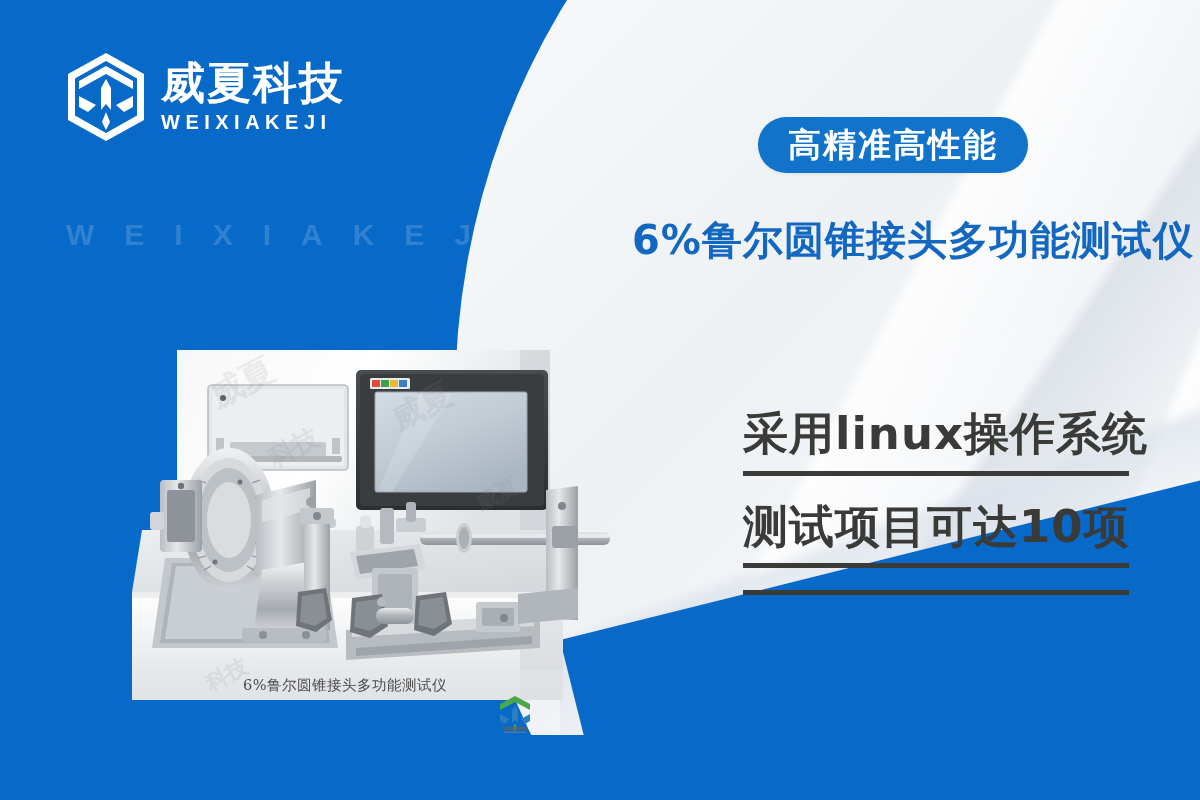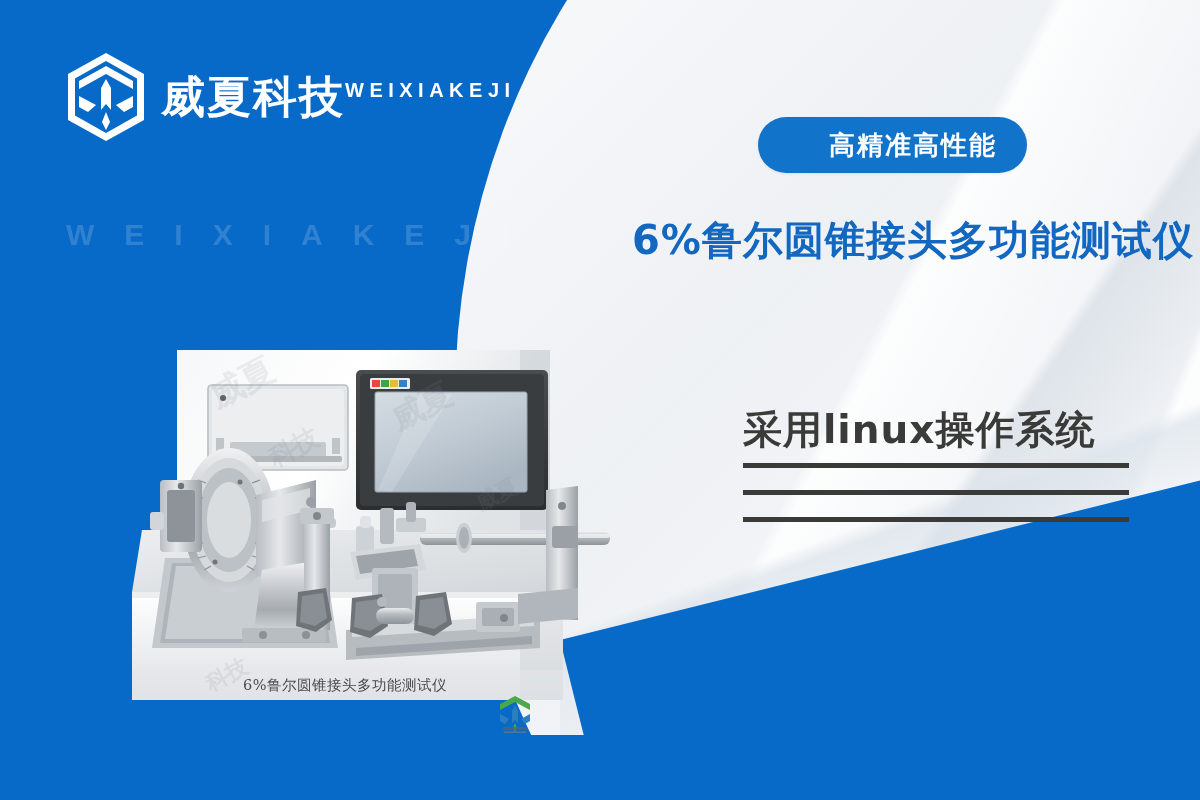--- a/index.html
+++ b/index.html
@@ -45,21 +45,21 @@
   .sw2{left:600px;top:-60px;width:900px;height:1000px;
        background:linear-gradient(124deg,rgba(210,218,226,0) 46%,rgba(205,214,223,.55) 47%,rgba(205,214,223,0) 60%);}
   .sw3{left:640px;top:80px;width:900px;height:900px;
        background:linear-gradient(112deg,rgba(255,255,255,0) 52%,rgba(255,255,255,.9) 53%,rgba(255,255,255,0) 66%);}
   .sw4{left:560px;top:300px;width:760px;height:560px;
        background:linear-gradient(160deg,rgba(222,229,236,0) 40%,rgba(218,226,234,.7) 42%,rgba(255,255,255,0) 58%);}
 
   
   .logo{position:absolute;left:65px;top:52px;display:flex;align-items:center;gap:14px;}
   .logo-mark{width:82px;height:90px;flex:0 0 auto;}
-  .logo-text{display:flex;flex-direction:row;justify-content:center;}
+  .logo-text{display:flex;flex-direction:column;justify-content:center;}
   .logo-cn{
     font-size:44px;font-weight:bold;color:#ffffff;letter-spacing:2px;line-height:1.05;
     font-family:"DejaVu Sans","Liberation Sans",sans-serif;
   }
   .logo-en{
     font-size:20px;font-weight:bold;color:#ffffff;letter-spacing:5.5px;
     line-height:1.2;margin-top:4px;
   }
 
   
@@ -72,38 +72,37 @@
 
   
   .badge{
     position:absolute;left:758px;top:117px;
     height:56px;padding:0 30px;
     border-radius:28px;background:#1173c9;
     display:flex;align-items:center;justify-content:center;
     box-shadow:0 1px 3px rgba(0,0,0,.08);
   }
   .badge span{
-    color:#fff;font-size:26px;font-weight:bold;letter-spacing:2px;
+    color:#fff;font-size:33px;font-weight:bold;letter-spacing:2px;
     font-family:"DejaVu Sans","Liberation Sans",sans-serif;
-    margin-left:41px;
   }
 
   
   .main-title{
     position:absolute;left:632px;top:213px;
     font-size:40px;font-weight:bold;color:#1267c0;letter-spacing:1px;
     white-space:nowrap;
     font-family:"DejaVu Sans","Liberation Sans",sans-serif;
   }
 
   
   .features{position:absolute;left:743px;top:405px;width:390px;}
   .feature-row{position:relative;}
   .feature-text{
-    font-size:39px;font-weight:bold;color:#3a3a38;letter-spacing:1px;
+    font-size:45px;font-weight:bold;color:#3a3a38;letter-spacing:1px;
     line-height:1.28;white-space:nowrap;
     font-family:"DejaVu Sans","Liberation Sans",sans-serif;
   }
   .feature-rule{
     width:386px;height:5px;background:#3a3a38;margin-top:8px;margin-bottom:22px;
   }
 
   
   .machine{position:absolute;left:120px;top:330px;width:490px;height:425px;}
   .machine svg{display:block;width:100%;height:100%;}
@@ -163,20 +162,21 @@
   </div>
 
   <div class="main-title">6%鲁尔圆锥接头多功能测试仪</div>
 
   <div class="features">
     <div class="feature-row">
       <div class="feature-text">采用linux操作系统</div>
       <div class="feature-rule"></div>
     </div>
     <div class="feature-row">
+      <div class="feature-text">测试项目可达10项</div>
       <div class="feature-rule"></div>
     </div>
     <div class="feature-row">
       <div class="feature-rule"></div>
     </div>
   </div>
 
   <div class="machine">
     <svg viewBox="0 0 490 425" xmlns="http://www.w3.org/2000/svg">
       <defs>

